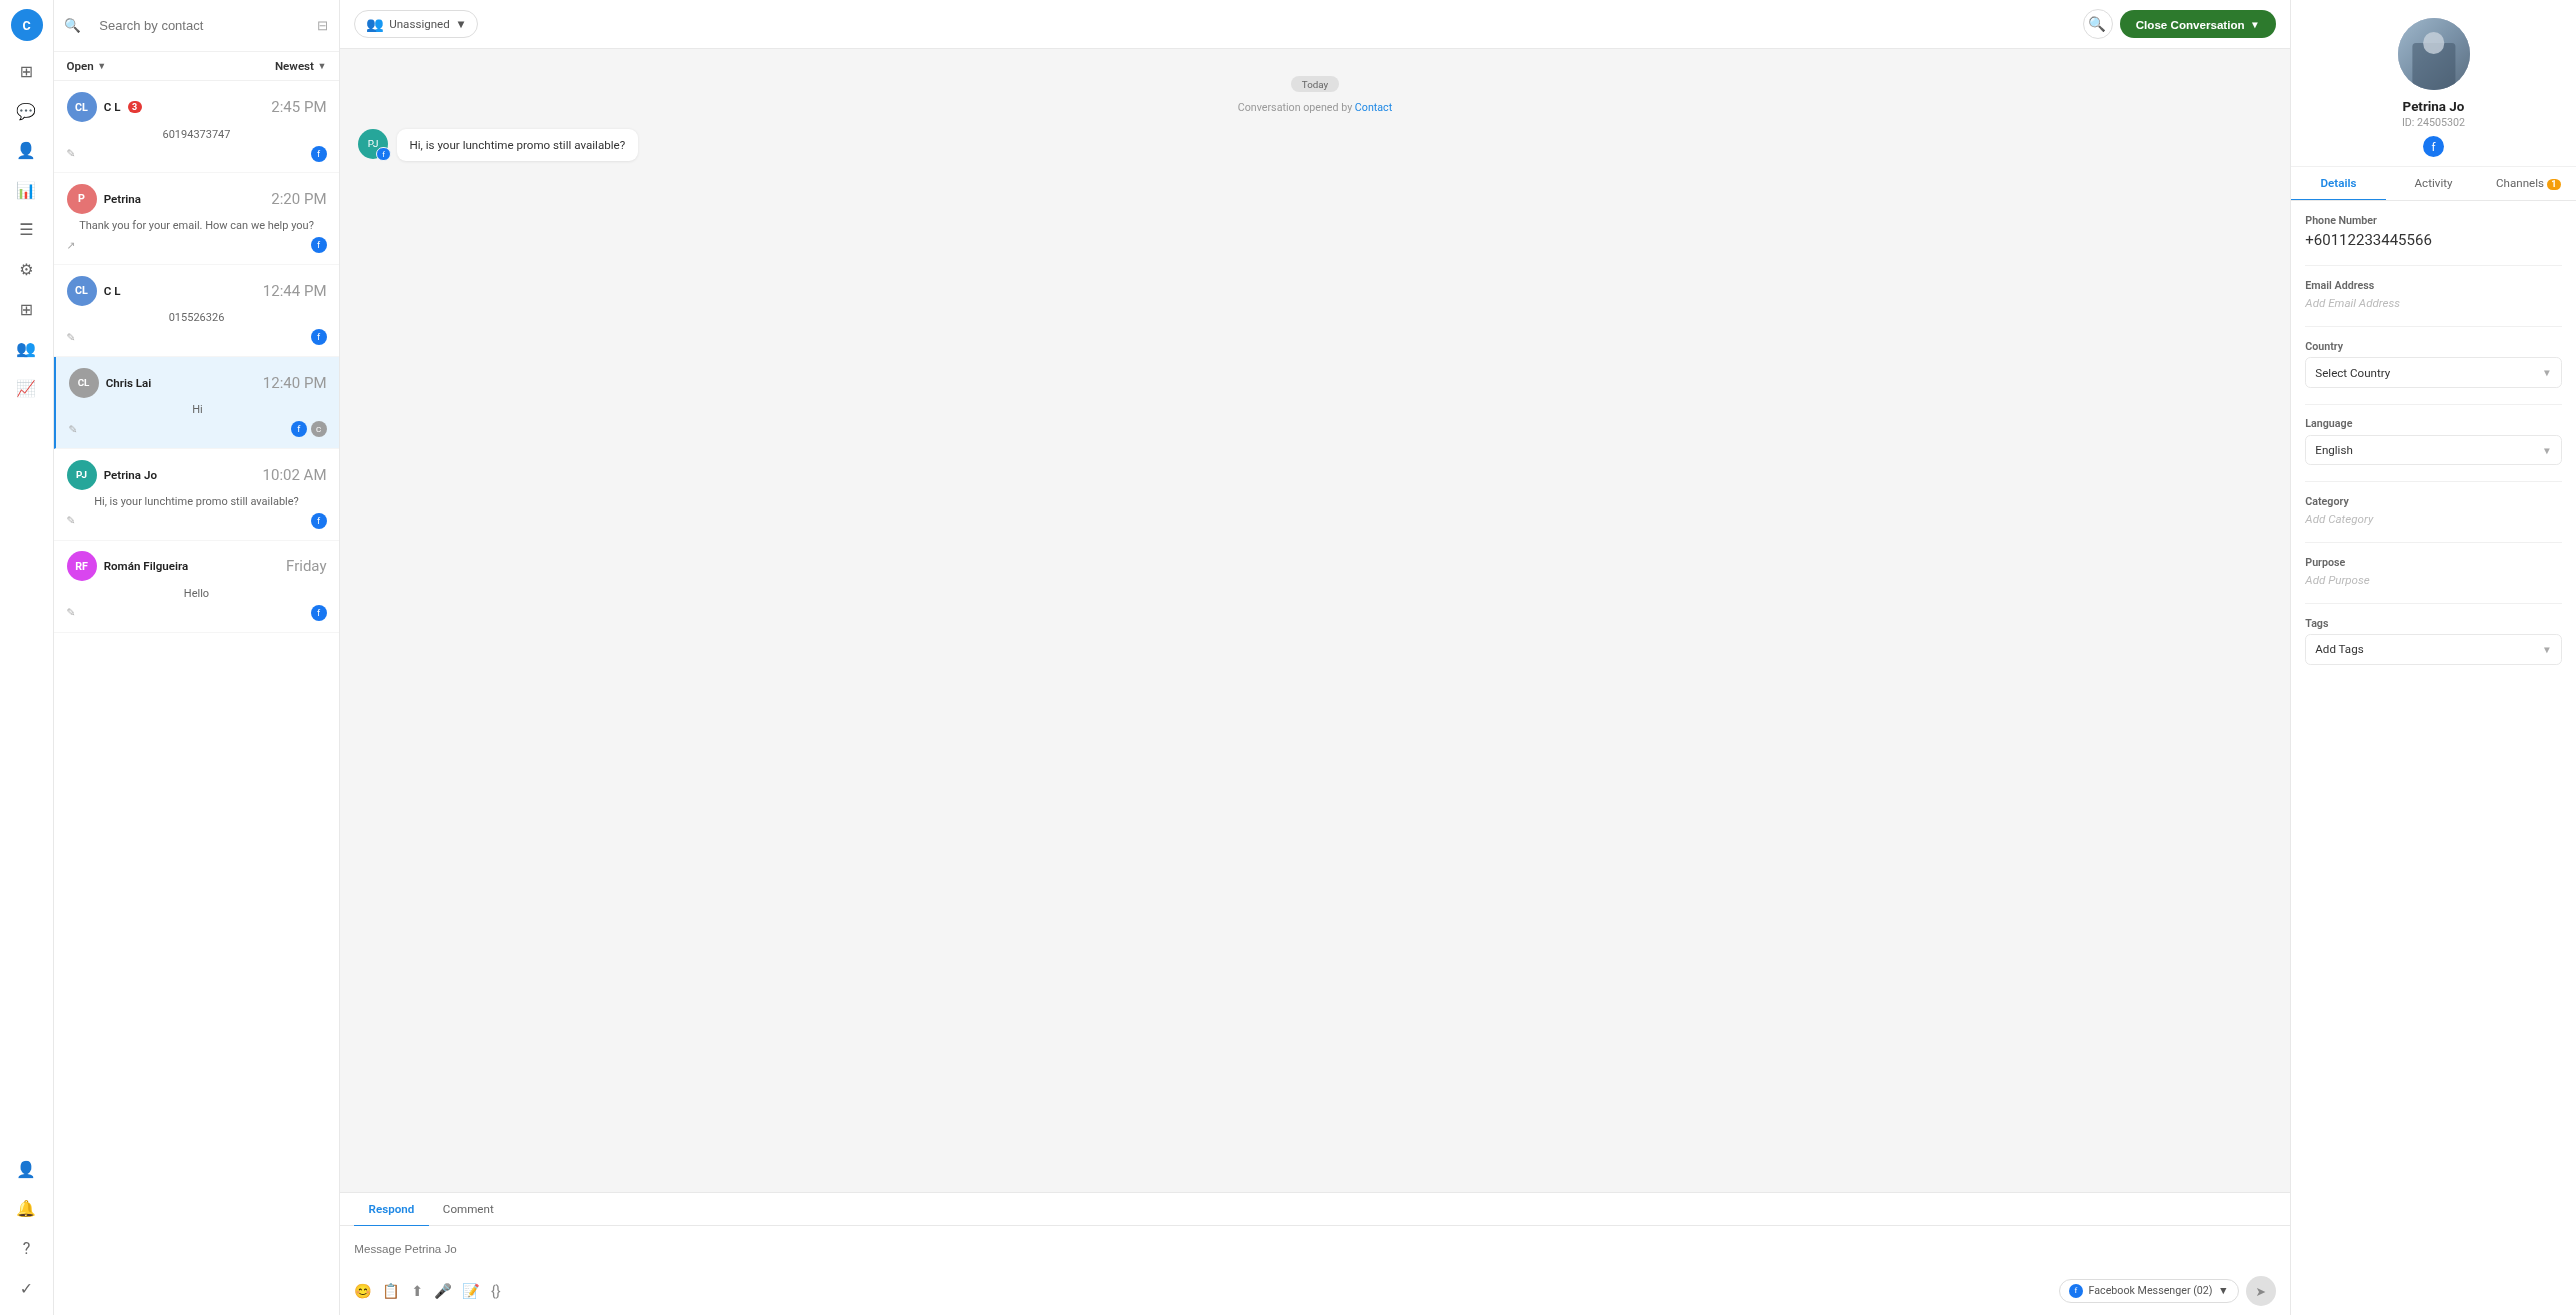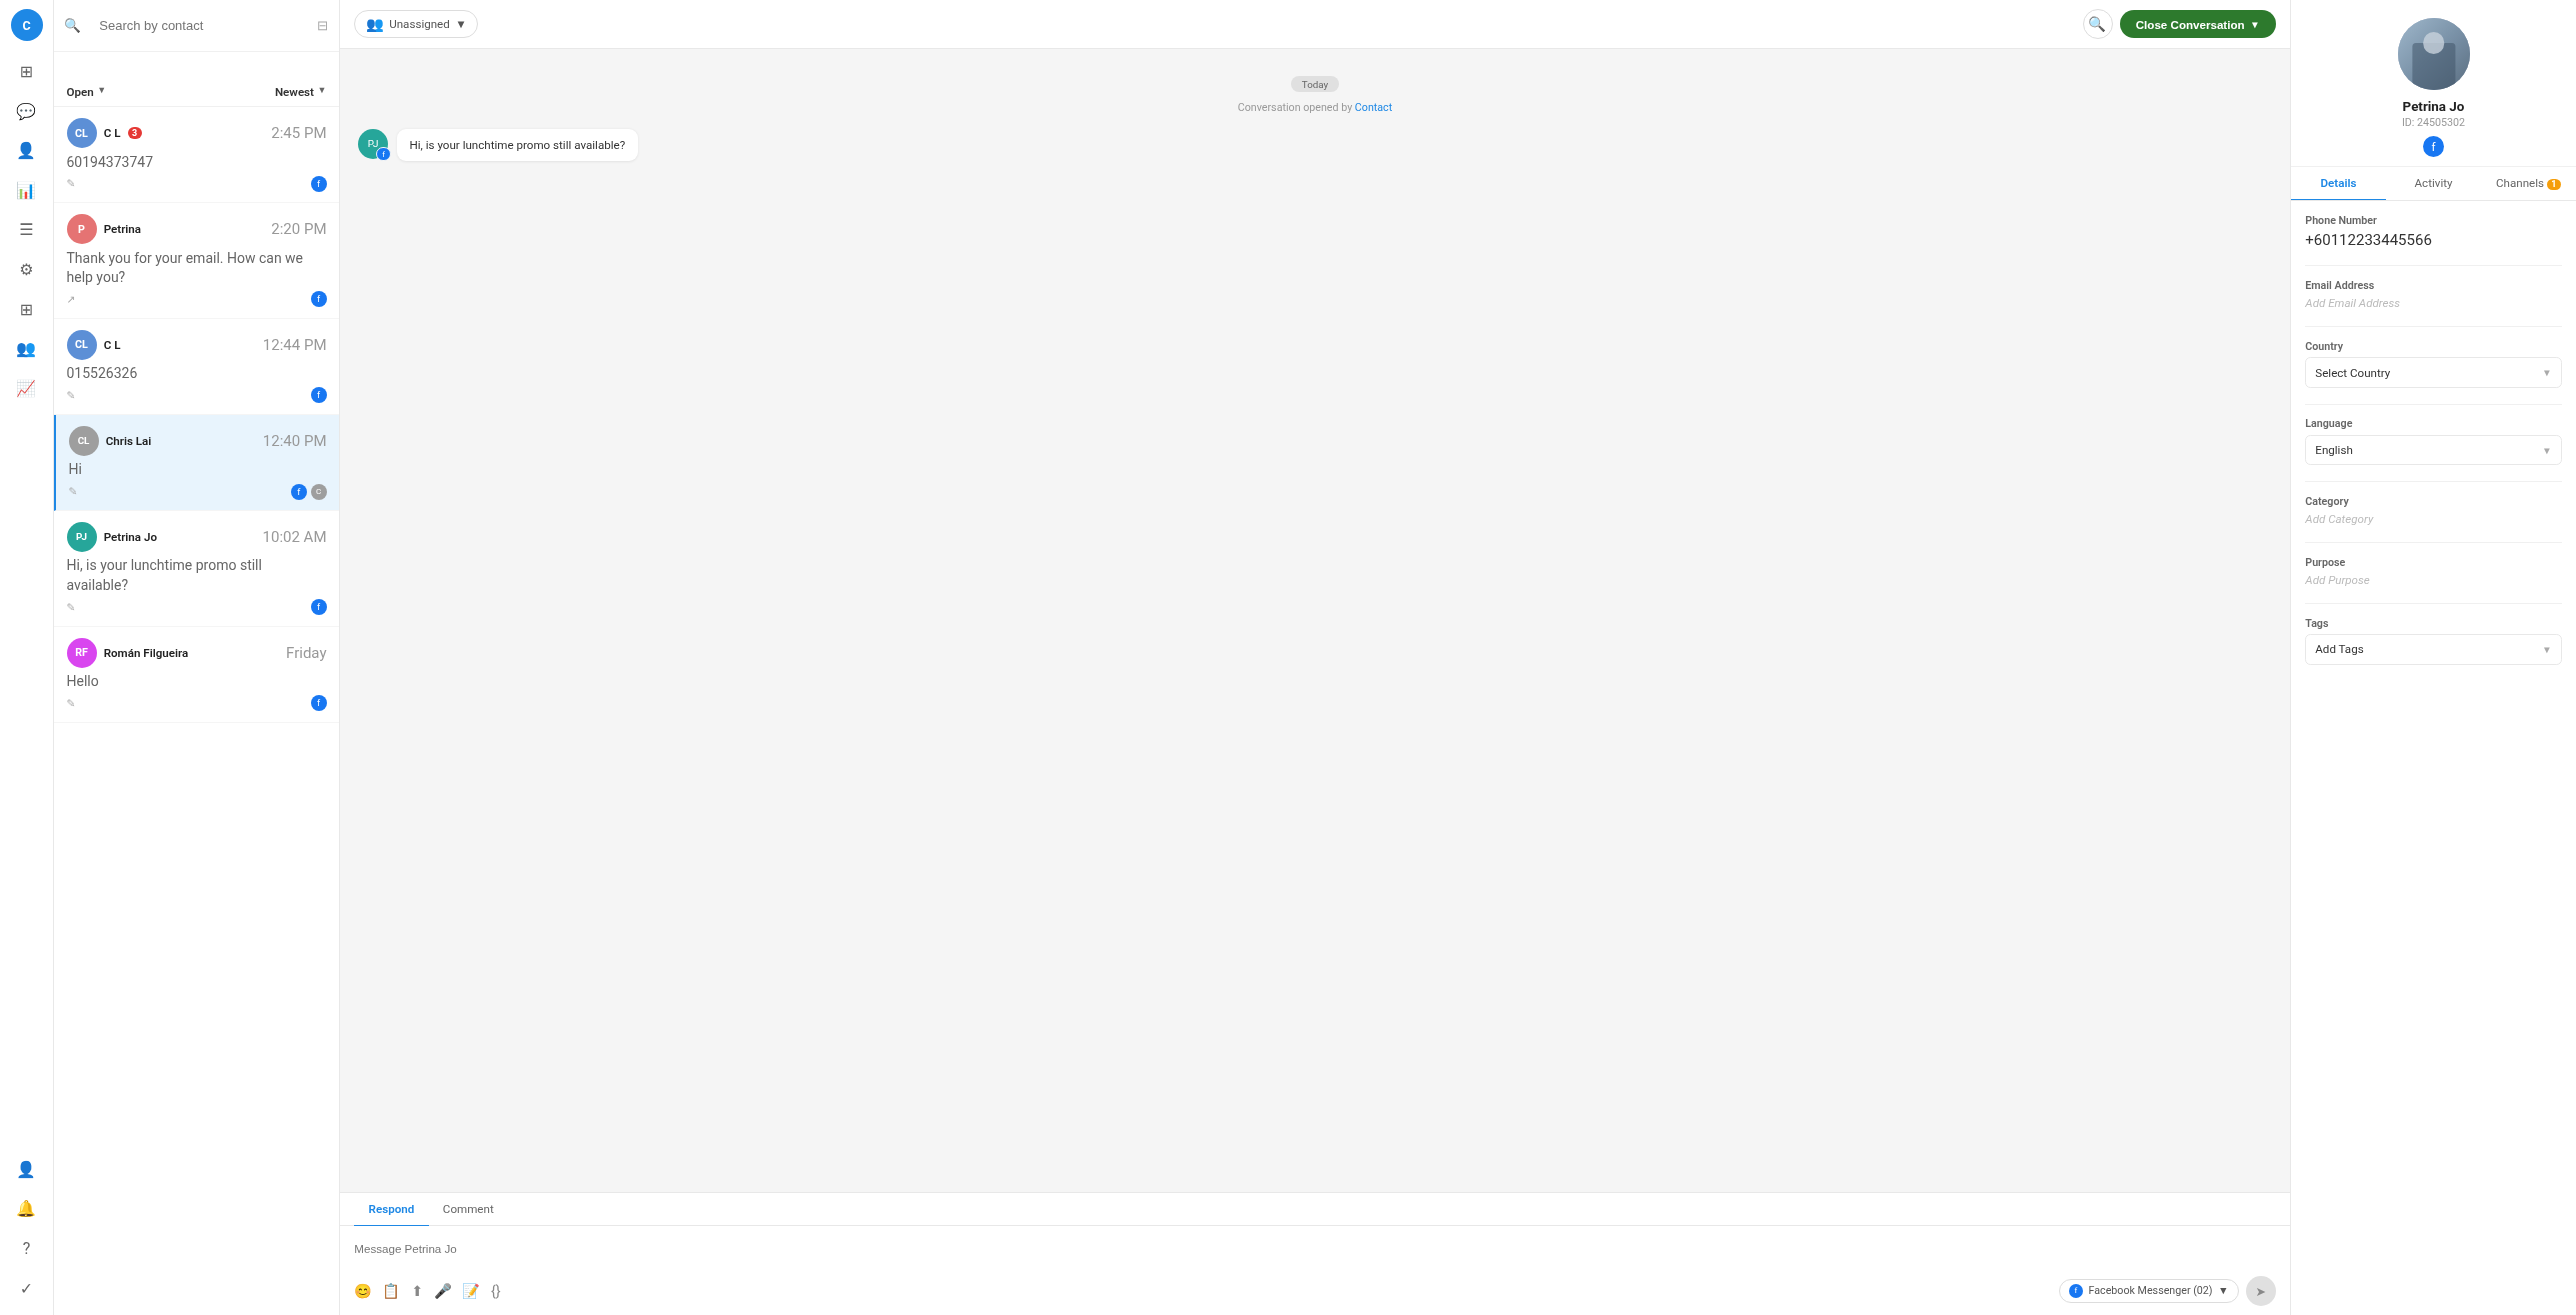--- a/index.html
+++ b/index.html
@@ -50,22 +50,22 @@
     }
     .conv-search-icon { color: #aaa; font-size: 13.4px; }
     .conv-filter-icon { color: #aaa; font-size: 13.4px; cursor: pointer; }
 
     .conv-filters {
       display: flex; align-items: center; justify-content: space-between;
       padding: 7.2px 12.5px;
       border-bottom: 0.9px solid #f0f0f0;
     }
     .conv-filter-btn {
-      display: flex; align-items: flex-start; gap: 3.6px;
-      font-size: 11.6px; color: #333; cursor: pointer; font-weight: 600; margin-top: 26px;
+      display: flex; align-items: center; gap: 3.6px;
+      font-size: 11.6px; color: #333; cursor: pointer; font-weight: 600;
     }
     .conv-filter-btn .chevron { font-size: 9px; color: #666; }
 
     .conv-list { flex: 1; overflow-y: auto; }
     .conv-item {
       padding: 10.7px 12.5px;
       border-bottom: 0.9px solid #f5f5f5;
       cursor: pointer;
     }
     .conv-item.active { background: #e8f4fd; border-left: 2.7px solid #1e88e5; }
@@ -78,21 +78,21 @@
       width: 30px; height: 30px; border-radius: 50%;
       display: flex; align-items: center; justify-content: center;
       font-size: 10.7px; font-weight: 700; color: #fff; flex-shrink: 0;
     }
     .conv-name { font-size: 11.6px; font-weight: 600; color: #222; }
     .conv-badge {
       background: #e53935; color: #fff; border-radius: 9px;
       font-size: 9px; padding: 0.9px 4.5px; font-weight: 700;
     }
     .conv-time { font-size: 15px; color: #999; }
-    .conv-preview { font-size: 14px; color: #666; line-height: 1.4; margin-bottom: 3.6px; }
+    .conv-preview { font-size: 11px; color: #666; line-height: 1.4; margin-bottom: 3.6px; text-align: center; }
     .conv-footer { display: flex; align-items: center; justify-content: space-between; }
     .conv-icons { display: flex; gap: 3.6px; align-items: center; }
     .conv-channel-icon {
       width: 16px; height: 16px; border-radius: 50%;
       display: flex; align-items: center; justify-content: center;
       font-size: 9px;
     }
     .edit-icon { color: #aaa; font-size: 10.7px; }
 
     

